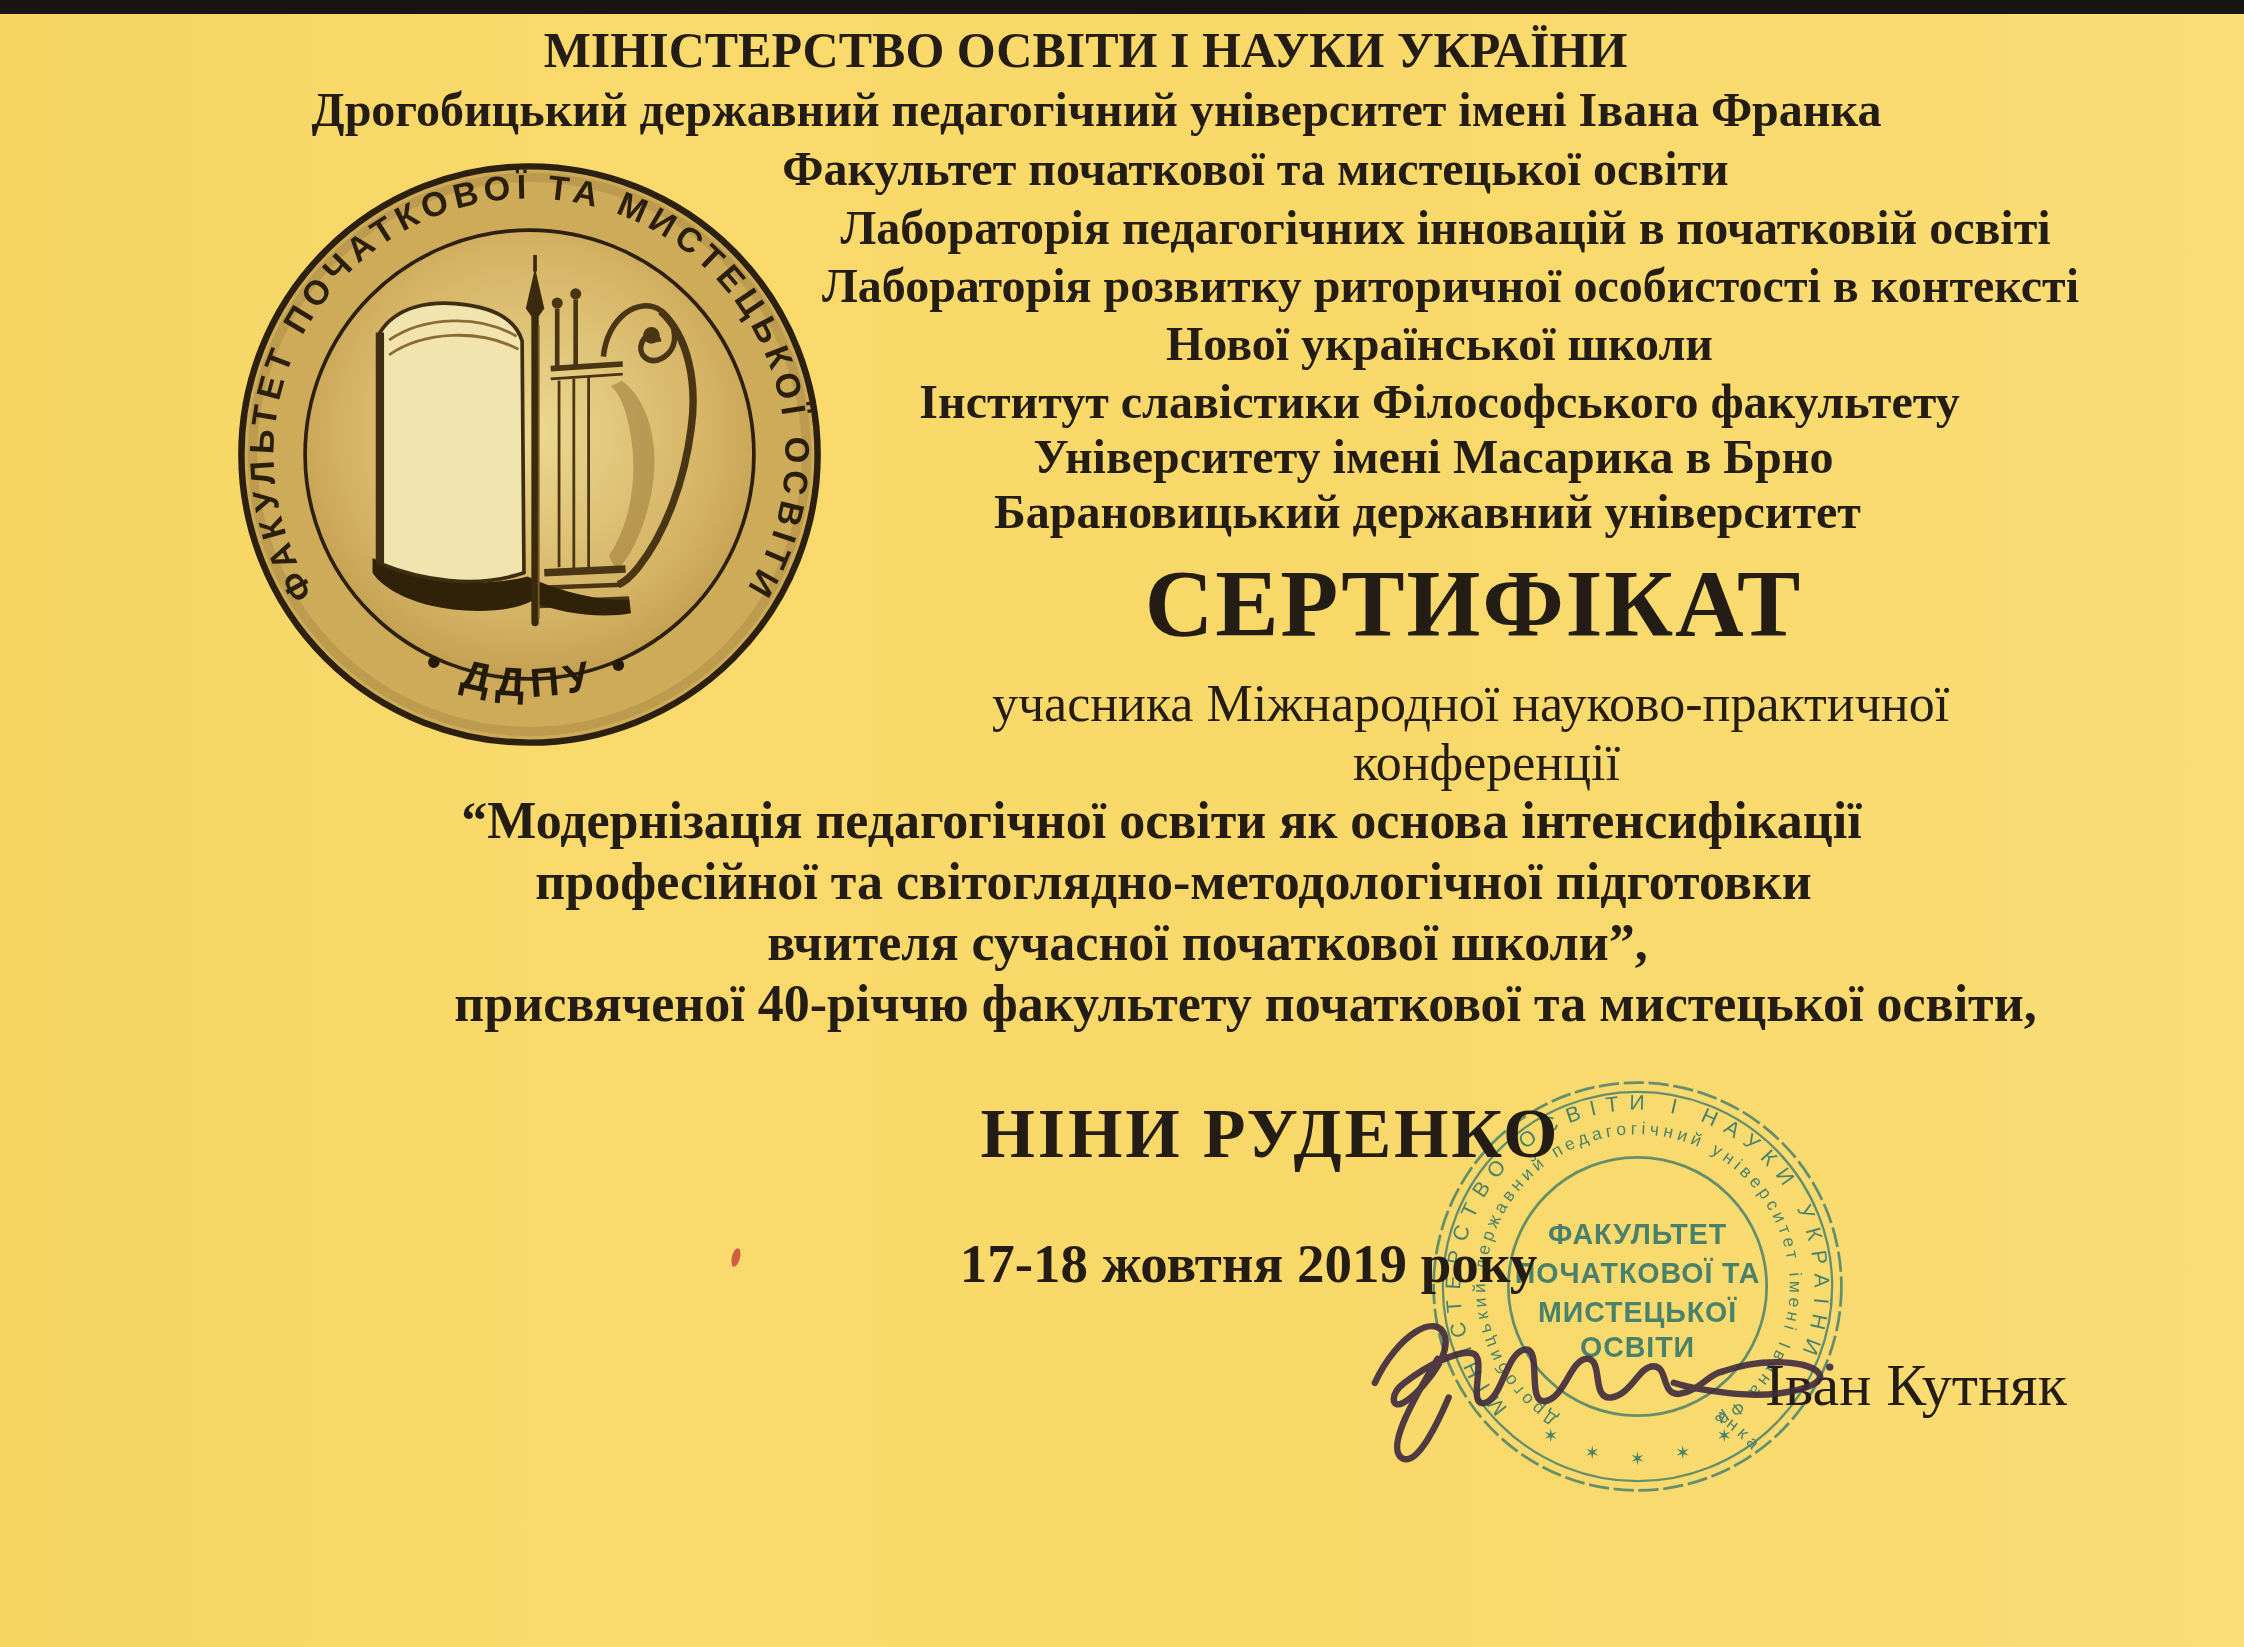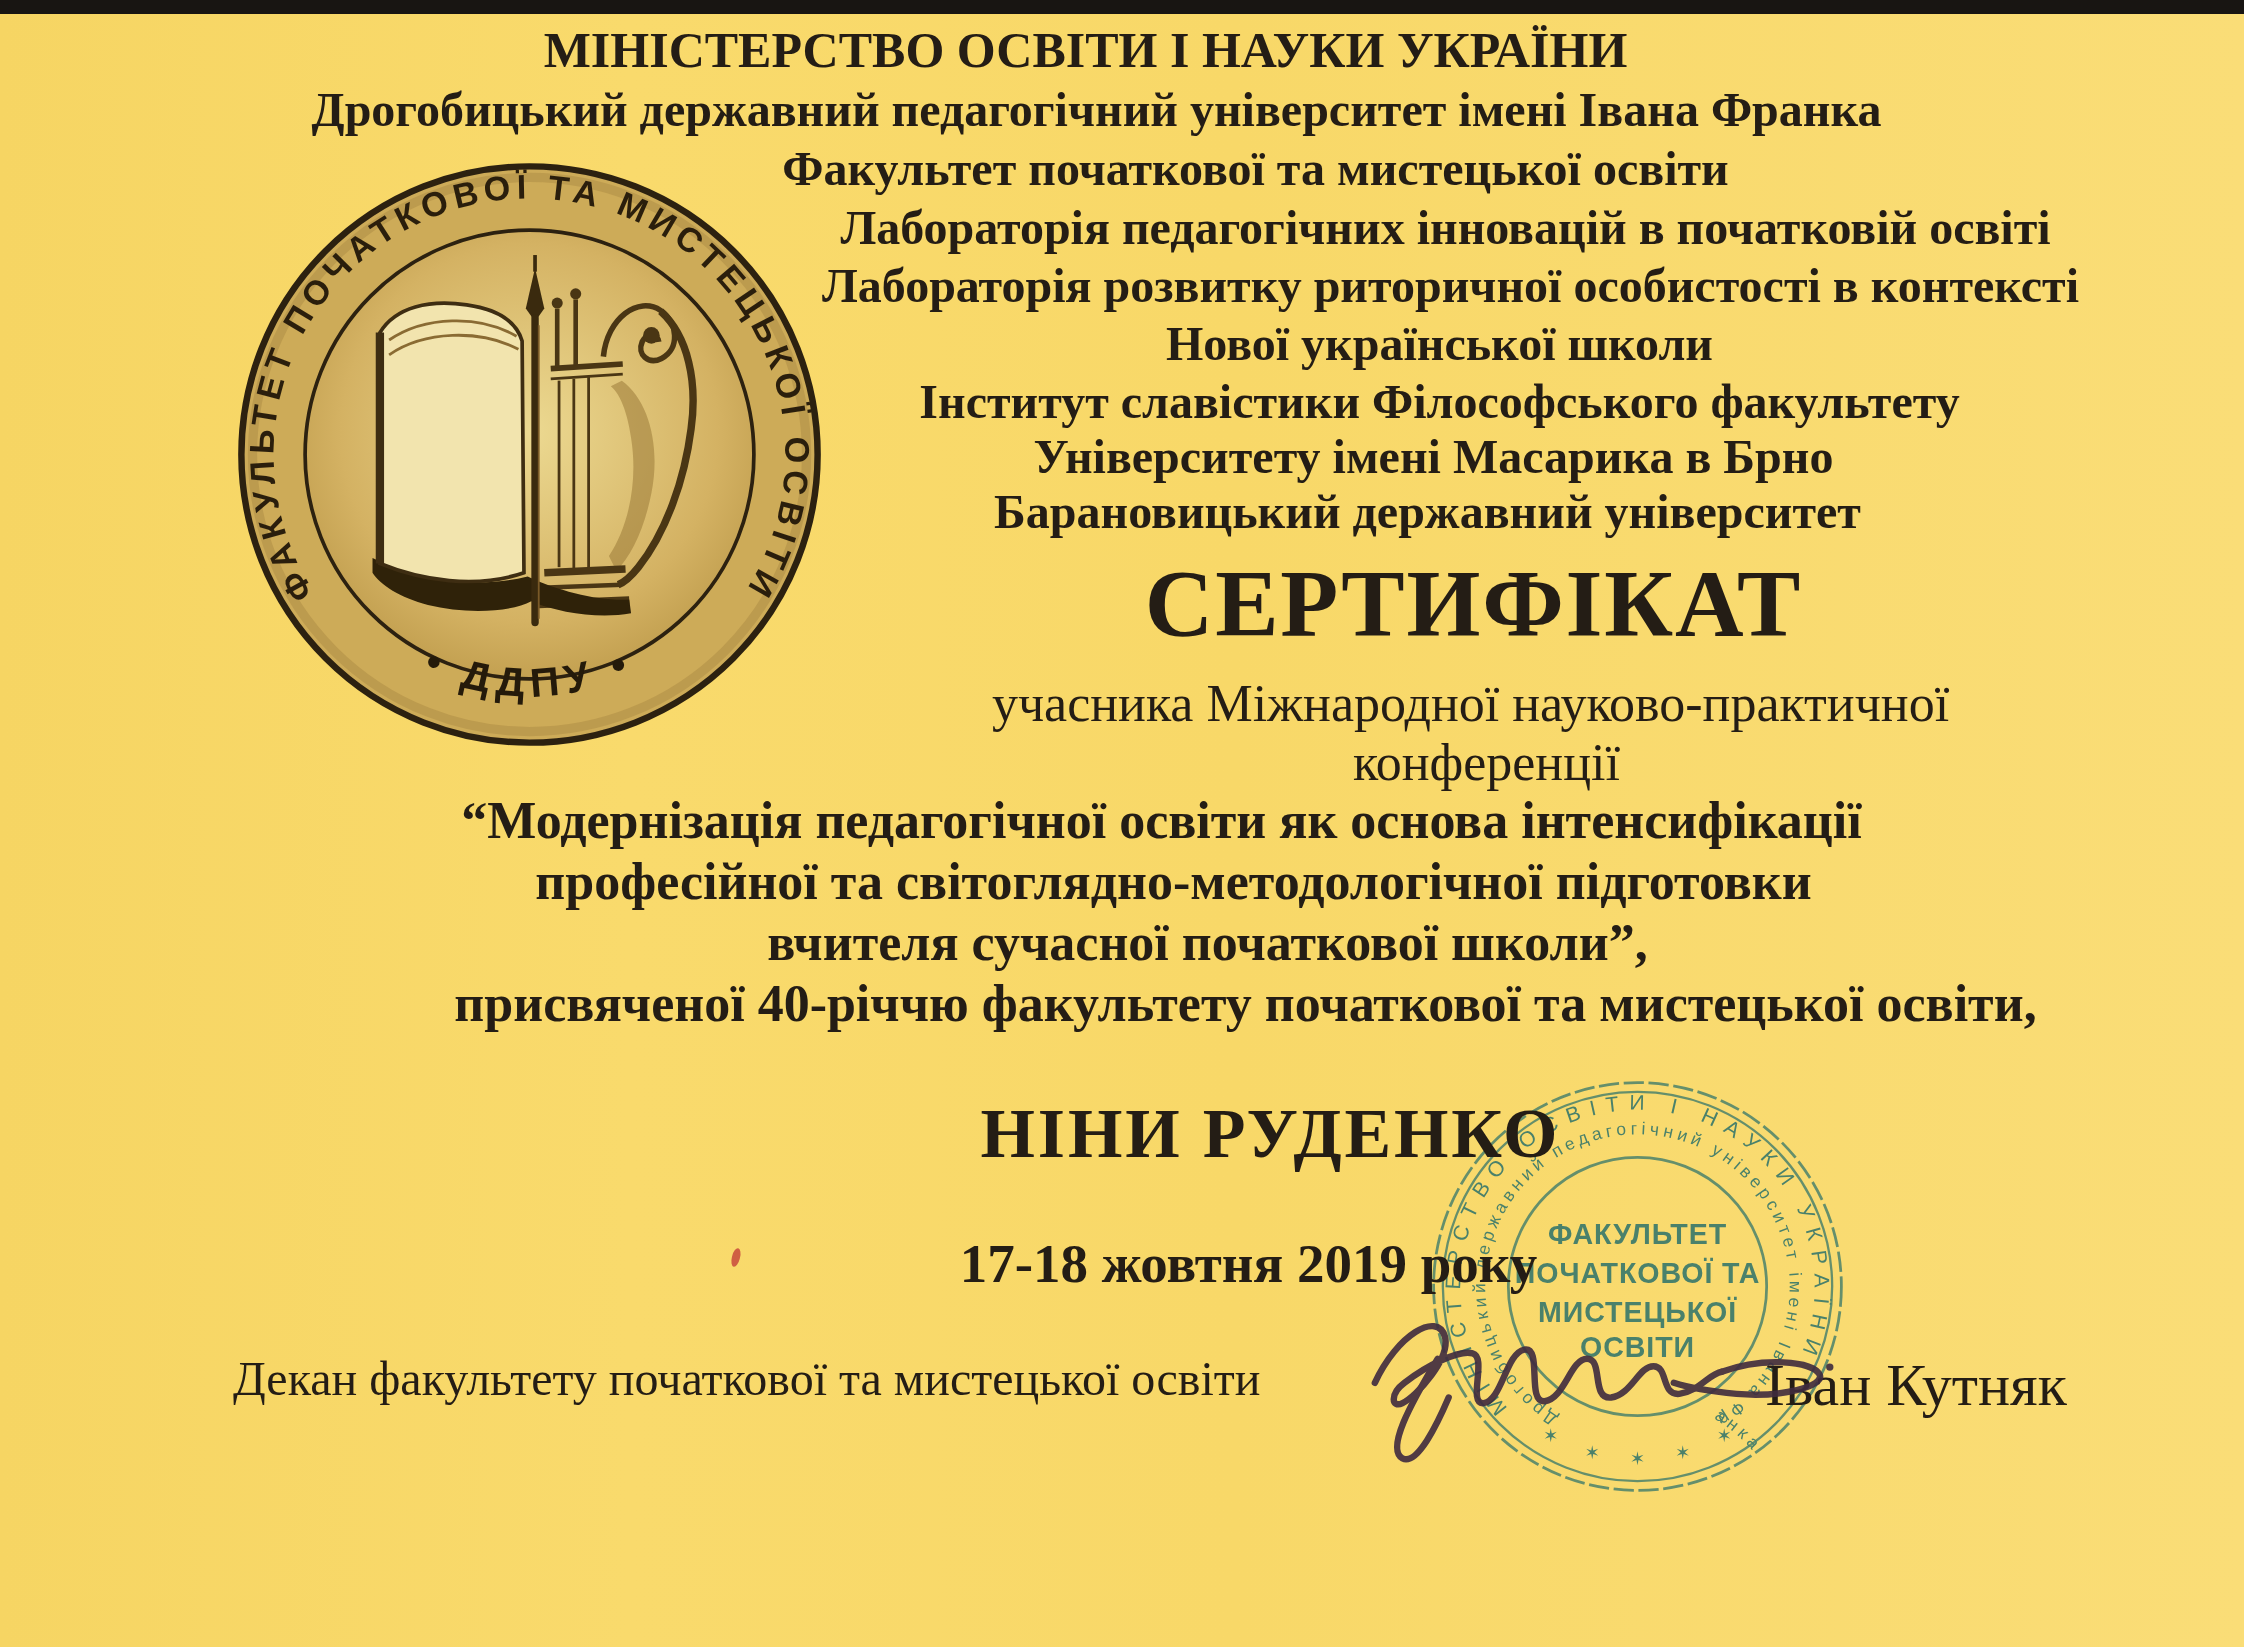--- a/index.html
+++ b/index.html
@@ -154,21 +154,20 @@
   <div class="cline sub1">конференції</div>
 
   <div class="cline b c0">“Модернізація педагогічної освіти як основа інтенсифікації</div>
   <div class="cline b c1">професійної та світоглядно-методологічної підготовки</div>
   <div class="cline b c2">вчителя сучасної початкової школи”,</div>
   <div class="cline b c3">присвяченої 40-річчю факультету початкової та мистецької освіти,</div>
 
   <div class="cline b name">НІНИ РУДЕНКО</div>
   <div class="cline b date">17-18 жовтня 2019 року</div>
 
-  <div class="dekan">Декан факультету початкової та мистецької освіти</div>
   <div class="signer">Іван Кутняк</div>
 
   <div class="red-speck"></div>
 
   <svg class="signature" width="526" height="185" viewBox="0 0 570 200">
     <g stroke="#3f2b3f" stroke-width="7" fill="none" stroke-linecap="round" opacity="0.9">
       <path d="M28,96 C52,44 96,18 104,46 C110,70 74,110 58,118 C46,124 44,108 60,96 C86,76 120,60 134,64 C150,68 128,120 146,118 C166,115 170,64 190,60 C210,56 192,118 212,116 C234,113 240,70 258,70 C276,70 262,114 284,112 C306,109 314,78 330,78 C346,78 338,110 358,108 C380,105 390,86 404,84"></path>
       <path d="M96,70 C66,120 40,168 58,178 C74,186 96,140 108,112"></path>
       <path d="M404,84 C448,68 502,72 510,87 C516,100 468,112 420,108 C388,105 364,100 352,96"></path>
       <circle cx="521" cy="79" r="4" fill="#3f2b3f" stroke="none"></circle>

